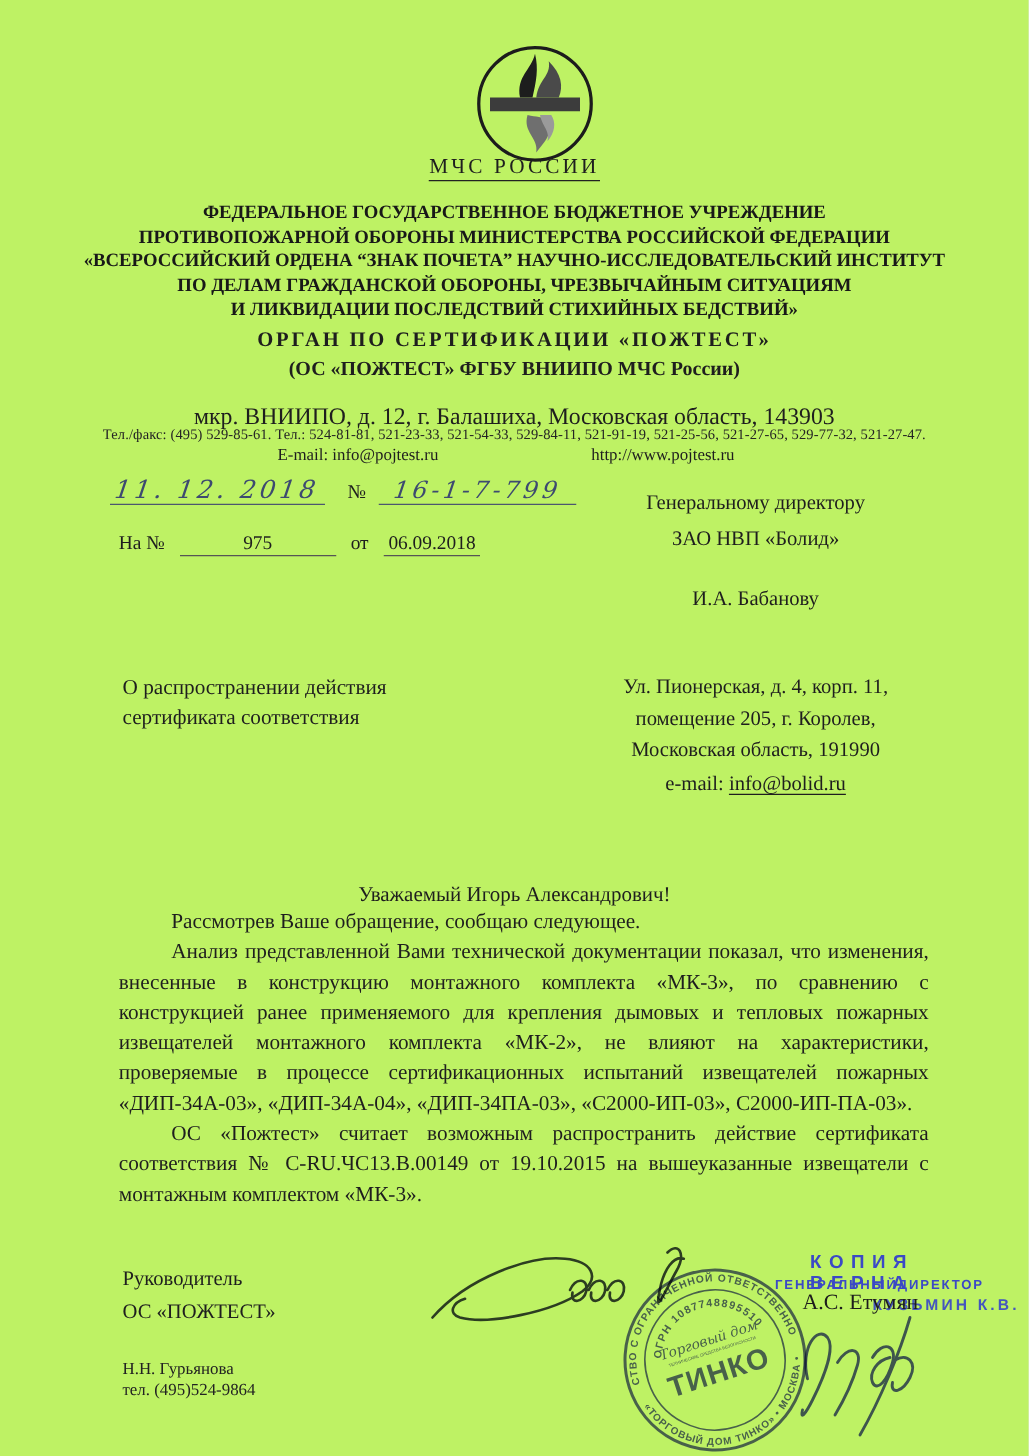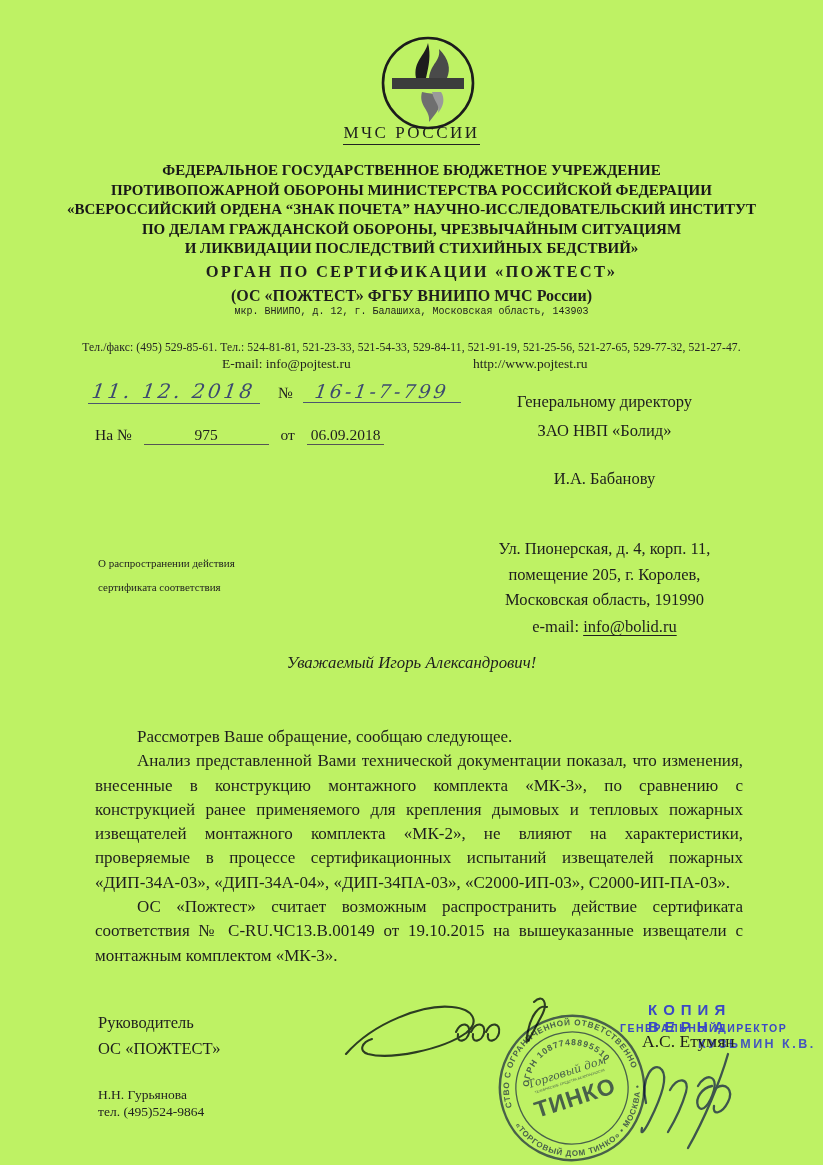--- a/index.html
+++ b/index.html
@@ -10,36 +10,36 @@
   }
   .abs { position:absolute; }
   .ctr { left:0; right:0; text-align:center; }
 
   .agency { top:123px; font-size:17px; letter-spacing:2.5px; }
   .agency span { border-bottom:1.5px solid #222; padding-bottom:2px; }
 
   .institution { top:161px; font-weight:bold; font-size:15px; line-height:19.5px; color:#181818; }
   .org1 { top:262px; font-weight:bold; font-size:16.5px; letter-spacing:2.2px; }
   .org2 { top:287px; font-weight:bold; font-size:16px; }
-  .addr { top:306px; font-size:10px;font-family:Liberation Mono, monospace; }
+  .addr { top:323px; font-size:19px; }
   .phones { top:341px; font-size:11.6px; letter-spacing:0.1px; color:#242424; }
   .emailrow { top:356px; font-size:13.5px; }
 
   .blank { display:inline-block; border-bottom:1.5px solid #4c566f; text-align:center; }
   .blank.gray { border-bottom-color:#555; }
   .hw {
     font-family:"DejaVu Serif", serif; font-style:italic; color:#3d4a70;
     letter-spacing:3px; transform:skewX(-8deg); display:inline-block;
   }
   .refrow1 { top:379px; height:28px; }
   .refrow2 { top:426px; font-size:15.5px; }
 
   .recipient { left:452px; width:305px; text-align:center; font-size:16.5px; }
-  .subject { left:98px; top:551px; font-size:11px; line-height:24px; }
-  .salutation { top:653px; font-size:16.8px;font-style:italic; }
+  .subject { left:98px; top:538px; font-size:17px; line-height:24px; }
+  .salutation { top:706px; font-size:16.8px; }
 
   .body-text { left:95px; top:725px; width:648px; font-size:17px; line-height:24.3px; }
   .body-text p { margin:0; text-indent:42px; }
   .body-text p.just { text-align:justify; }
 
   .signoff { left:98px; top:1010px; font-size:16.5px; line-height:26px; }
   .executor { left:98px; top:1086px; font-size:13.5px; line-height:17px; color:#222; }
 
   .copy-stamp { font-family:"Liberation Sans", sans-serif; font-weight:bold; color:#3b49c6; }
   .cs1 { left:648px; top:1001px; font-size:15px; letter-spacing:6px; }

